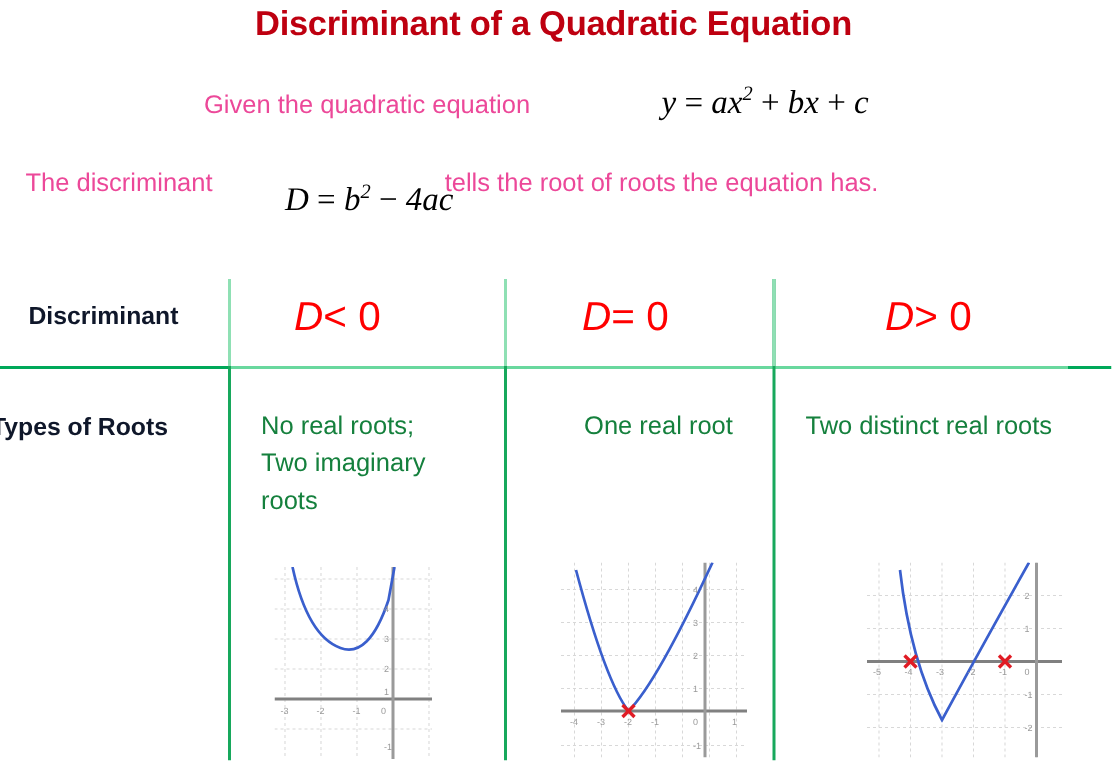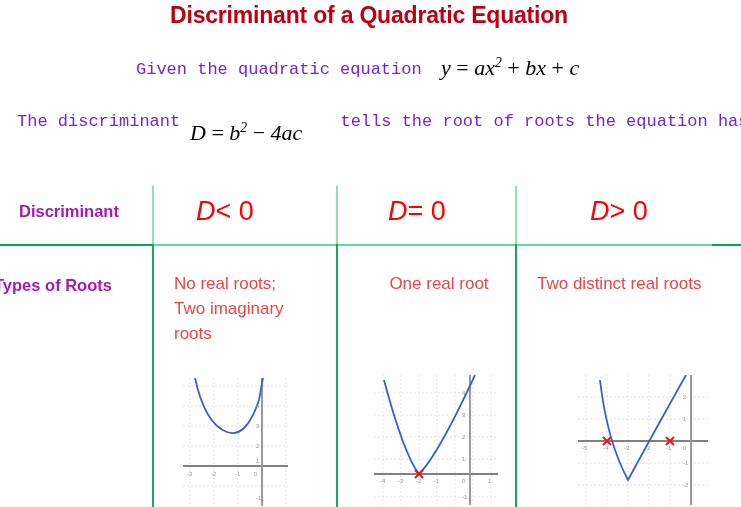--- a/index.html
+++ b/index.html
@@ -26,23 +26,22 @@
     font-size: 23px;
     font-weight: bold;
     color: #be0010;
     letter-spacing: -0.2px;
   }
 
   
   .intro-line {
     position: absolute;
     font-size: 17px;
-    color: #6d28d9;
+    color: #ec4899;
     white-space: nowrap;
-    font-family: Liberation Mono, monospace;
   }
   #intro-line-1 { top: 60px; left: 136px; }
   #intro-line-2 { top: 112px; left: 17px; }
 
   .mathred {
     color: #000000;
     font-family: "Liberation Serif", serif;
     font-style: italic;
     font-size: 22px;
     white-space: nowrap;
@@ -97,21 +96,21 @@
     width: 560px;
     height: 2px;
     background: #69d89e;
   }
 
   
   .row-label {
     position: absolute;
     font-size: 16.5px;
     font-weight: bold;
-    color: #a21caf;
+    color: #0f172a;
     white-space: nowrap;
   }
   #label-discriminant { top: 202px; left: 19px; }
   #label-types { top: 276px; left: -6px; }
 
   
   .col-head {
     position: absolute;
     font-family: Liberation Sans, sans-serif;
     font-style: italic;
@@ -121,21 +120,21 @@
   }
   .col-head .op { font-style: normal; }
   #head-neg { top: 196px; left: 196px; }
   #head-zero { top: 196px; left: 388px; }
   #head-pos { top: 196px; left: 590px; }
 
   
   .cell-text {
     position: absolute;
     font-size: 17px;
-    color: #ef4444;
+    color: #15803d;
     line-height: 25px;
     white-space: pre-line;
   }
   #cell-text-1 { top: 271px; left: 174px; width: 160px; }
   #cell-text-2 { top: 271px; left: 359px; width: 160px; text-align: center; }
   #cell-text-3 { top: 271px; left: 537px; width: 220px; }
 
   
   .graph {
     position: absolute;

